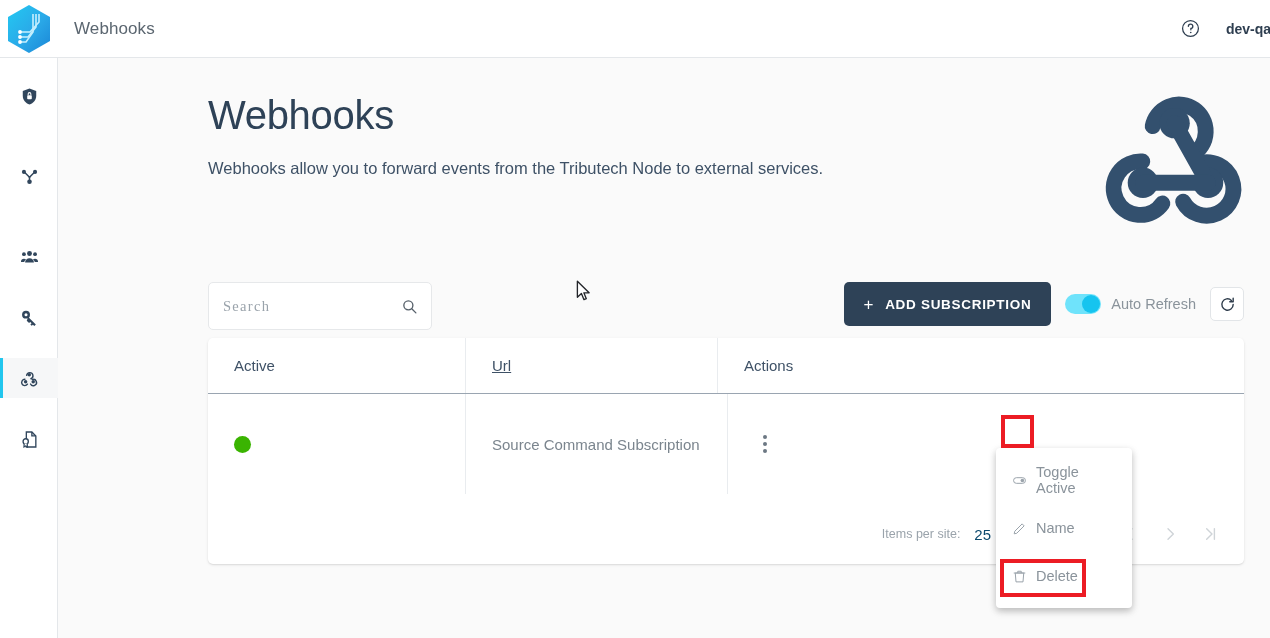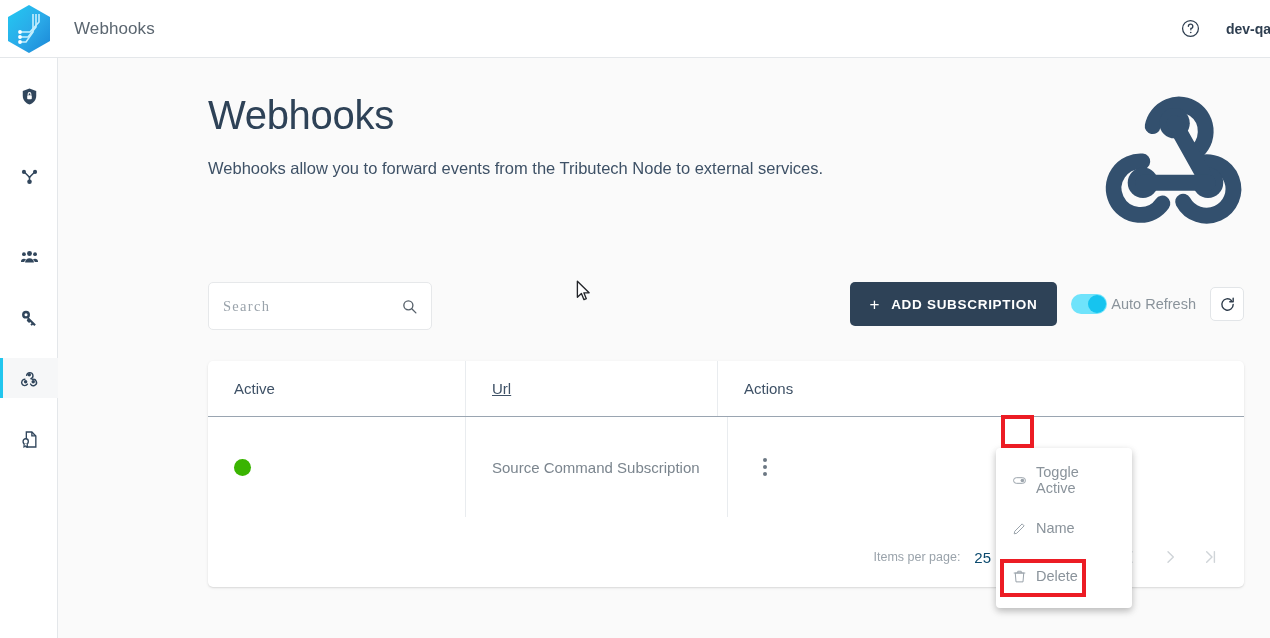--- a/index.html
+++ b/index.html
@@ -101,42 +101,42 @@
   }
   .btn-add {
     height: 44px; background: #2e4257; color: #ffffff;
     border: 0; border-radius: 5px;
     font-family: "Liberation Sans", sans-serif;
     font-size: 13.5px; font-weight: bold; letter-spacing: .7px;
     padding: 0 20px; display: flex; align-items: center; gap: 11px;
     cursor: pointer;
   }
   .plus { font-size: 17px; font-weight: 400; line-height: 1; }
-  .toggle-wrap { display: flex; align-items: center; gap: 4px; margin-left: 14px; }
+  .toggle-wrap { display: flex; align-items: center; gap: 10px; margin-left: 14px; }
   .toggle {
     width: 36px; height: 20px; border-radius: 10px;
     background: #6fe3fb; position: relative; cursor: pointer; flex: none;
   }
   .toggle .knob {
     position: absolute; right: 1px; top: 1px;
     width: 18px; height: 18px; border-radius: 50%;
     background: #16c4ef;
   }
   .toggle-label { font-size: 14.5px; color: #8a939b; white-space: nowrap; }
   .btn-refresh {
     width: 34px; height: 34px; margin-left: 14px;
     border: 1px solid #e2e5e8; border-radius: 5px; background: #ffffff;
     display: flex; align-items: center; justify-content: center;
     cursor: pointer;
   }
   .btn-refresh svg { width: 17px; height: 17px; display: block; }
 
   
   .table-card {
-    position: absolute; left: 150px; top: 303px;
+    position: absolute; left: 150px; top: 280px;
     width: 1036px; height: 226px;
     background: #ffffff; border-radius: 5px;
     box-shadow: 0 1px 3px rgba(0,0,0,.10), 0 1px 1px rgba(0,0,0,.05);
     overflow: hidden;
   }
   .t-row { display: flex; }
   .t-head { height: 56px; border-bottom: 1px solid #9aa5b1; }
   .t-head .cell {
     font-size: 15px; color: #3e5166; display: flex; align-items: center;
   }
@@ -389,21 +389,21 @@
         <div class="cell c-actions">
           <div class="kebab">
             <i></i>
             <i></i>
             <i></i>
           </div>
         </div>
       </div>
 
       <div class="paginator">
-        <span class="pg-label">Items per page:</span>
+        <span class="pg-label">Items per site:</span>
         <span class="pg-size">25</span>
         <span class="pg-caret"></span>
         <span class="pg-range">1</span>
         <span style="width:38px"></span>
         <div class="pg-btn">
           <svg viewBox="0 0 24 24">
             <path d="M15 4 L7 12 L15 20" fill="none" stroke="#cfd4d8" stroke-width="2.1" stroke-linecap="round" stroke-linejoin="round"></path>
           </svg>
         </div>
         <div class="pg-btn">

